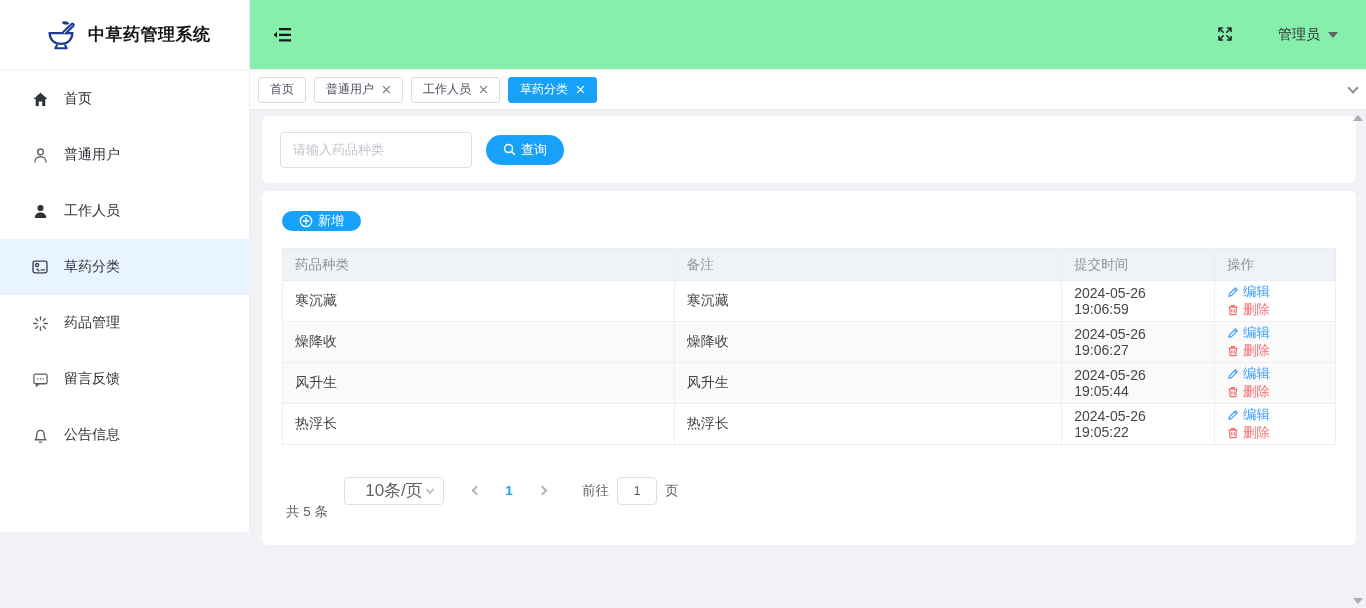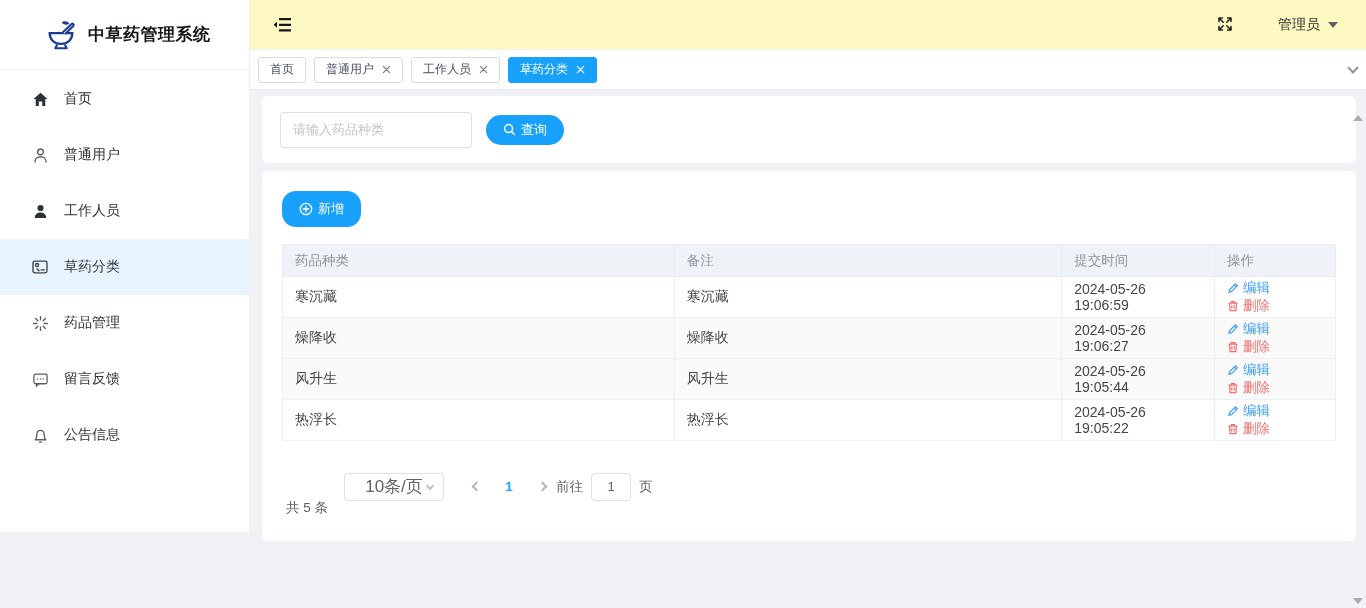--- a/index.html
+++ b/index.html
@@ -13,21 +13,21 @@
   .logo-row svg { flex:0 0 auto; }
   .app-title { font-size:17px; font-weight:bold; color:#121418; margin-left:10px; letter-spacing:.5px; }
   .menu { padding-top:1px; }
   .menu-item { height:56px; display:flex; align-items:center; padding-left:30px; cursor:pointer; color:#2e3338; font-size:14px; }
   .menu-item.active { background:#e8f4ff; }
   .mi-icon { width:20px; height:20px; display:inline-flex; align-items:center; justify-content:center; margin-right:14px; color:#3c4148; }
   .mi-label { }
 
   
   .main { flex:1; display:flex; flex-direction:column; min-width:0; }
-  .topbar { height:50px; background:#fef9c3; border-bottom:1px solid #f0f1f4; display:flex; align-items:center; padding:0 28px 0 22px;gap:24px; }
+  .topbar { height:70px; background:#86efac; border-bottom:1px solid #f0f1f4; display:flex; align-items:center; padding:0 28px 0 22px;gap:24px; }
   .fold-btn { width:22px; height:18px; display:inline-flex; align-items:center; cursor:pointer; color:#1a1a1a; }
   .topbar-right { margin-left:auto; display:flex; align-items:center; }
   .fullscreen-btn { width:20px; height:20px; color:#1f2329; cursor:pointer; display:inline-flex; }
   .admin-dd { display:flex; align-items:center; margin-left:42px; cursor:pointer; }
   .admin-label { font-size:14px; color:#303133; }
   .caret-down { width:0; height:0; border-left:5px solid transparent; border-right:5px solid transparent; border-top:6px solid #5f6368; margin-left:8px; }
 
   
   .tabbar { height:40px; background:#fff; border-bottom:1px solid #e8eaed; display:flex; align-items:center; padding-left:8px; position:relative; }
   .tag-tab { height:26px; display:inline-flex; align-items:center; padding:0 11px; border:1px solid #d8dce5; border-radius:3px; background:#fff; color:#495060; font-size:12px; margin-right:8px; cursor:pointer; }
@@ -40,42 +40,42 @@
   
   .content { flex:1; background:#f0f2f5; padding:6px 10px 0 12px; overflow:hidden; }
   .card { background:#fff; border-radius:6px; }
   .search-card { height:67px; display:flex; align-items:center; padding:0 18px; margin-bottom:8px; }
   .search-input { width:192px; height:36px; border:1px solid #dcdfe6; border-radius:4px; padding:0 12px; font-size:13px; color:#606266; outline:none; font-family:inherit; }
   .search-input::placeholder { color:#c0c4cc; }
   .btn-primary { display:inline-flex; align-items:center; justify-content:center; background:#18a1fb; color:#fff; border:none; border-radius:16px; height:30px; padding:0 17px; font-size:13px; cursor:pointer; font-family:inherit; }
   .btn-primary svg { margin-right:5px; }
   .search-btn { margin-left:14px; }
   .table-card { padding:20px 20px 24px 20px; }
-  .add-btn { height:36px; border-radius:14px; }
+  .add-btn { height:20px; border-radius:14px; }
 
   table.data { width:100%; border-collapse:collapse; table-layout:fixed; margin-top:17px; font-size:14px; }
   table.data th { background:#eff3f8; color:#909399; font-weight:normal; text-align:left; height:32px; padding:0 12px; border:1px solid #e8edf3; font-size:13.5px; }
   table.data td { height:41px; padding:0 12px; border:1px solid #edeff4; color:#43464b; }
   table.data tr.stripe td { background:#fafafa; }
   .op-link { display:inline-flex; align-items:center; cursor:pointer; font-size:13.5px; }
   .op-link svg { margin-right:4px; }
   .edit-link { color:#409eff; margin-right:14px; }
   .del-link { color:#f56c6c; }
 
   
   .pager { display:flex; align-items:center; margin-top:15px; color:#606266; font-size:13.5px; padding-left:4px; }
   .pager-total { margin-right:16px;margin-top:43px; }
   .size-select { width:100px; height:28px; border:1px solid #dcdfe6; border-radius:4px; display:inline-flex; align-items:center; justify-content:center; position:relative; color:#606266; font-size:17px; cursor:pointer; margin-right:18px; background:#fff; }
   .size-select .chev { position:absolute; right:10px; width:6px; height:6px; border-color:#c0c4cc; margin-top:-2px; }
   .pg-arrow { width:28px; height:28px; display:inline-flex; align-items:center; justify-content:center; cursor:pointer; }
   .pg-arrow .chev { width:7px; height:7px; margin:0; border-color:#b4b7bd; }
   .chev-left { transform:rotate(135deg); }
   .chev-right { transform:rotate(-45deg); }
   .pg-num { width:30px; text-align:center; color:#18a1fb; font-weight:bold; cursor:pointer; margin:0 4px; }
-  .goto { display:flex; align-items:center; margin-left:0; }
+  .goto { display:flex; align-items:center; margin-left:26px; }
   .goto-label { margin-right:8px; }
   .goto-input { width:40px; height:28px; border:1px solid #dcdfe6; border-radius:4px; text-align:center; font-size:13px; color:#606266; outline:none; font-family:inherit; }
   .page-unit { margin-left:8px; }
 
   
   .page-scrollbar { position:absolute; right:0; top:111px; bottom:0; width:16px; display:flex; flex-direction:column; justify-content:space-between; align-items:center; padding:4px 0; }
   .sb-up { width:0; height:0; border-left:5px solid transparent; border-right:5px solid transparent; border-bottom:6px solid #a9adb3; }
   .sb-down { width:0; height:0; border-left:5px solid transparent; border-right:5px solid transparent; border-top:6px solid #a9adb3; }
 </style>
 </head>

